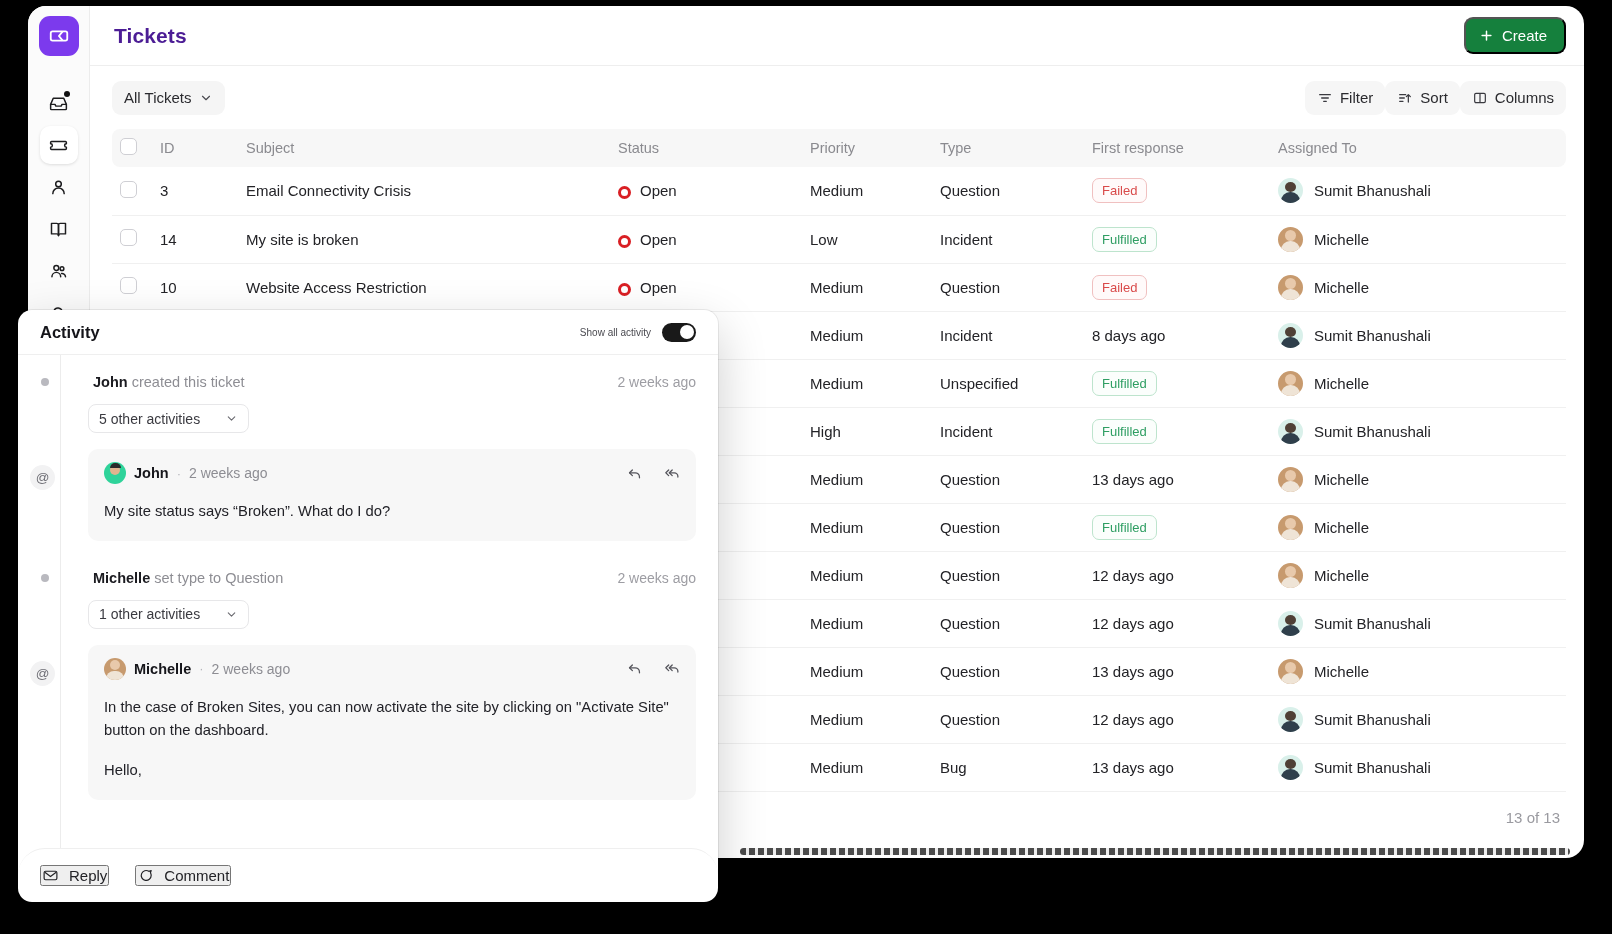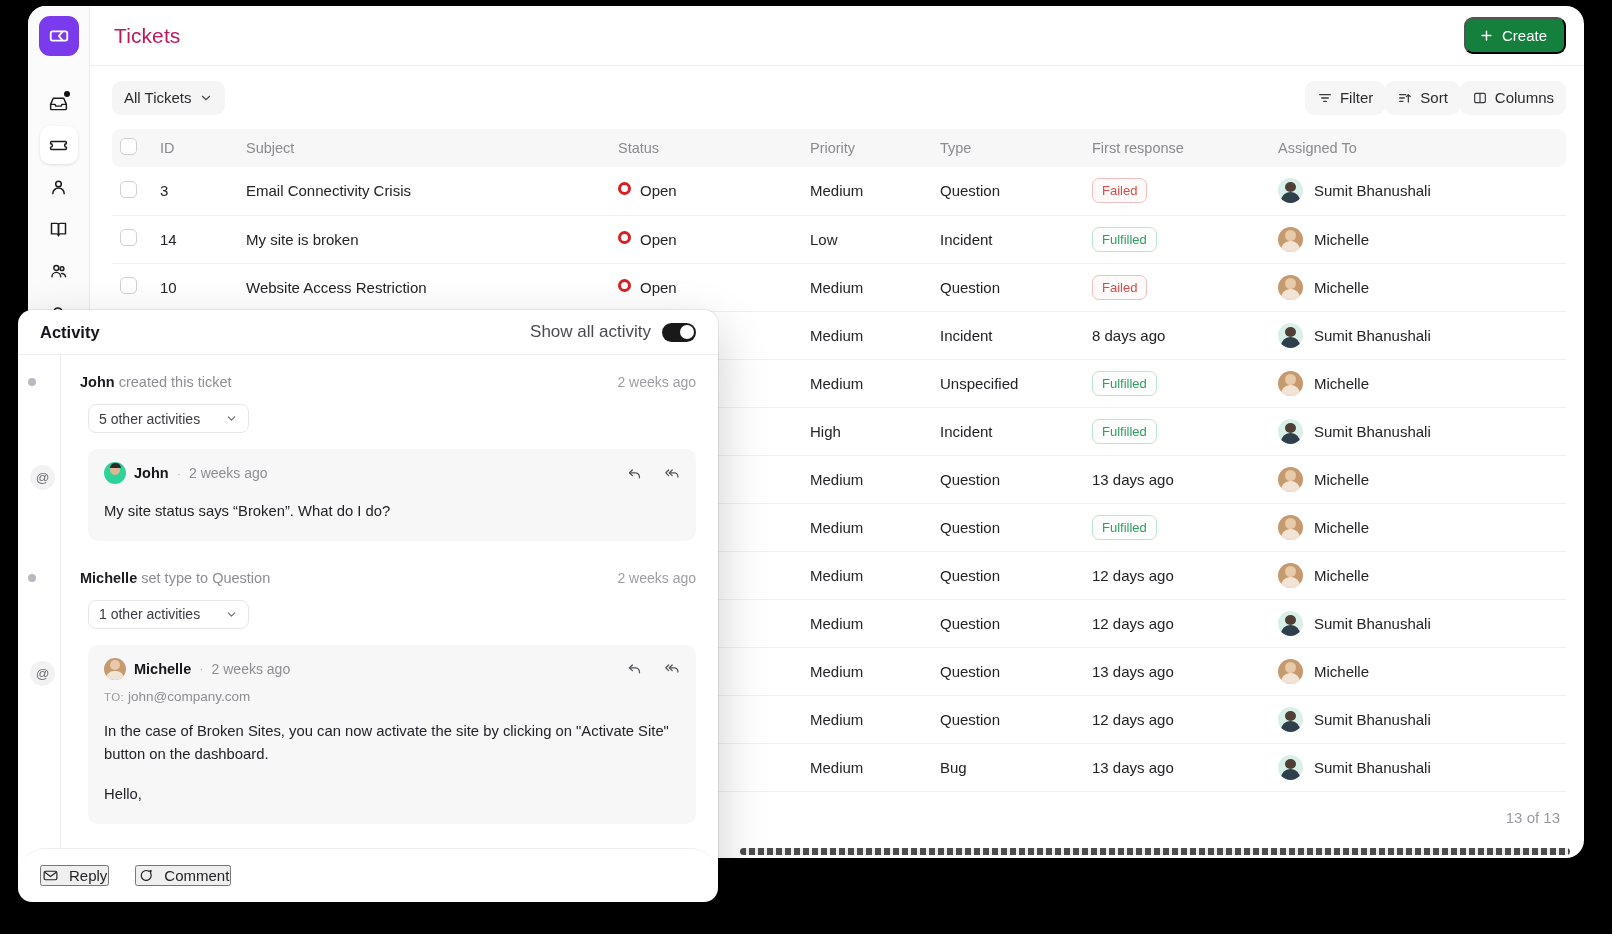--- a/index.html
+++ b/index.html
@@ -51,21 +51,21 @@
 
   
   .main { flex: 1; display: flex; flex-direction: column; min-width: 0; }
 
   .topbar {
     height: 60px; flex: 0 0 60px;
     display: flex; align-items: center;
     padding: 0 18px 0 24px;
     border-bottom: 1px solid #eeeeee;
   }
-  .page-title { font-size: 21px; font-weight: 400; color: #be185d; letter-spacing: .1px; }
+  .page-title { font-size: 21px; font-weight: 700; color: #4c1d95; letter-spacing: .1px; }
   .spacer { flex: 1; }
   .create-btn {
     display: flex; align-items: center; gap: 8px;
     background: #15803d; color: #fff;
     border-radius: 9px; height: 37px; padding: 0 17px 0 13px;
     font-size: 15px; font-weight: 400;
   }
 
   .toolbar {
     height: 63px; flex: 0 0 63px;
@@ -103,21 +103,21 @@
   .c-status { width: 192px; }
   .c-priority { width: 130px; }
   .c-type { width: 152px; }
   .c-first { width: 186px; }
   .c-assigned { width: auto; }
 
   .cbx {
     width: 17px; height: 17px; border: 1.5px solid #cfcfd4;
     border-radius: 5px; background: #fff; display: inline-block;
   }
-  .status-cell { display: flex; align-items: flex-start; gap: 9px; }
+  .status-cell { display: flex; align-items: flex-end; gap: 9px; }
   .ring {
     width: 13px; height: 13px; border-radius: 50%;
     border: 3.2px solid #d91f24; background: #fff;
   }
   .badge {
     display: inline-block; font-size: 13px; line-height: 1;
     padding: 5px 9px; border-radius: 7px; border: 1px solid;
   }
   .badge.failed   { color: #d94a4a; border-color: #f0c0c0; background: #fffafa; }
   .badge.fulfilled{ color: #2e9e62; border-color: #bde4cd; background: #fbfefc; }
@@ -162,36 +162,36 @@
     display: flex; flex-direction: column;
     overflow: hidden;
   }
   .ap-header {
     height: 45px; flex: 0 0 45px;
     display: flex; align-items: center;
     padding: 0 22px 0 22px;
     border-bottom: 1px solid #efefef;
   }
   .ap-title { font-size: 16.5px; font-weight: 700; color: #15151a; }
-  .ap-toggle-label { font-size: 17px; color: #4a4a50; margin-right: 11px; }
+  .ap-toggle-label { font-size: 10px; color: #4a4a50; margin-right: 11px; }
   .toggle {
     width: 34px; height: 19px; border-radius: 11px; background: #191919;
     position: relative; flex: 0 0 34px;
   }
   .toggle::after {
     content:""; position: absolute; right: 2.5px; top: 2.5px;
     width: 14px; height: 14px; border-radius: 50%; background: #fff;
   }
 
   .ap-body { flex: 1; position: relative; padding: 14px 22px 10px 22px; overflow: hidden; }
   .timeline-line {
     position: absolute; left: 42px; top: 0; bottom: 0; width: 1px; background: #ececec;
   }
 
-  .ev-row { position: relative; display: flex; align-items: center; min-height: 26px; margin-left: 40px; }
+  .ev-row { position: relative; display: flex; align-items: center; min-height: 26px; margin-left: 53px; }
   .ev-bullet {
     position: absolute; left: -52px; top: 50%; transform: translateY(-50%);
     width: 8px; height: 8px; border-radius: 50%; background: #b9b9bf;
   }
   .ev-text { font-size: 14.5px; color: #8d8d93; }
   .ev-text b { color: #1b1b20; font-weight: 700; }
   .ev-time { margin-left: auto; font-size: 14px; color: #9d9da3; }
 
   .ev-more {
     margin-left: 48px; margin-top: 9px;
@@ -669,24 +669,20 @@
                   <path d="M9 15l-4-4 4-4"></path>
                   <path d="M5 11h8a6 6 0 0 1 6 6v1"></path>
                 </svg>
               <svg width="17" height="17" viewBox="0 0 24 24" fill="none" stroke="#55555c" stroke-width="1.8" stroke-linecap="round" stroke-linejoin="round">
                   <path d="M8 15l-4-4 4-4"></path>
                   <path d="M13 15l-4-4 4-4"></path>
                   <path d="M9 11h7a5 5 0 0 1 5 5v1"></path>
                 </svg>
             </span>
           </div>
-          <div class="msg-to">
-            <span class="to-lbl">TO:</span>
-            <span>john@company.com</span>
-          </div>
           <div class="msg-text">
             <p>In the case of Broken Sites, you can now activate the site by clicking on "Activate Site" button on the dashboard.</p>
             <p>Hello,</p>
           </div>
         </div>
       </div>
     </div>
 
     <div class="ap-footer">
       <button class="foot-btn">

